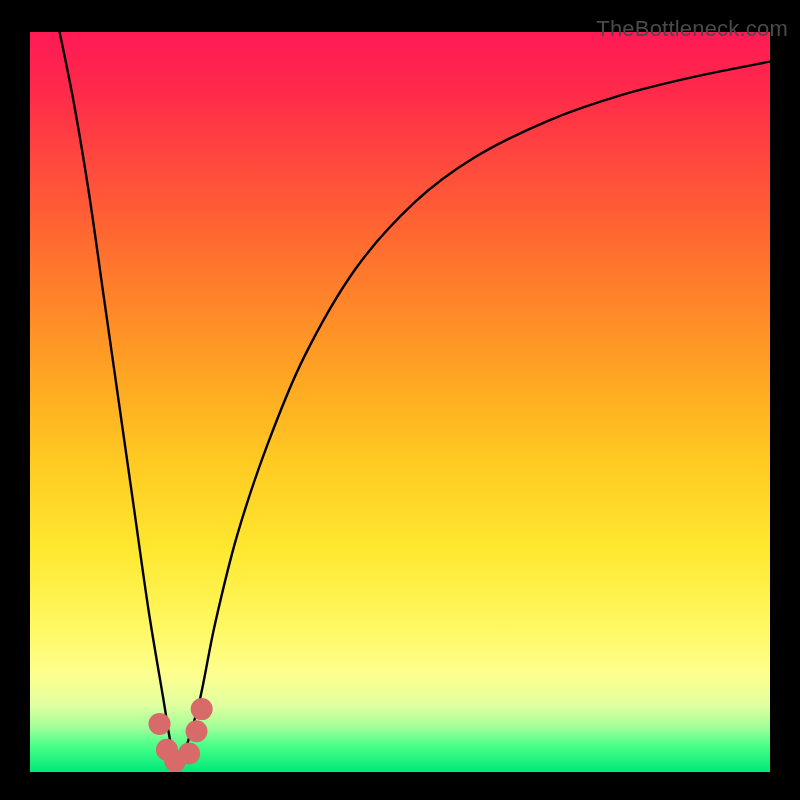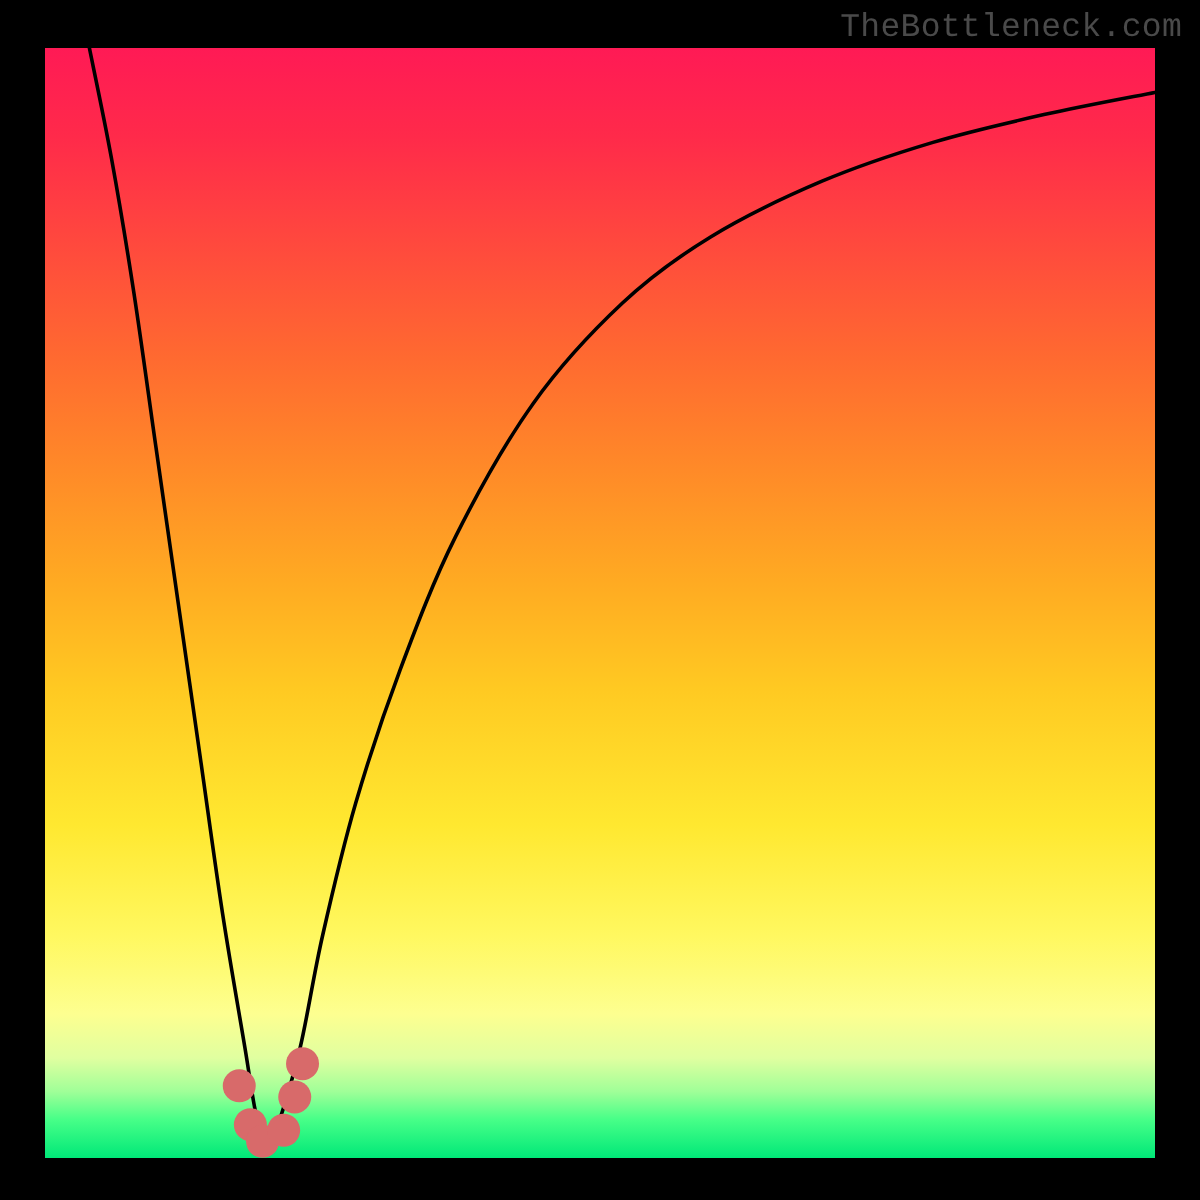--- a/index.html
+++ b/index.html
@@ -21,23 +21,23 @@
       #ffe830 70%,
       #fff860 80%,
       #fdff90 87%,
       #e0ffa0 91%,
       #a0ff98 94%,
       #48ff88 96.5%,
       #00e878 100%);
   }
   .watermark {
     position: absolute;
-    top: 6px;
+    top: 16px;
     right: 12px;
-    font-family: Liberation Mono, monospace;
+    font-family: Liberation Sans, sans-serif;
     font-size: 22px;
     color: #4a4a4a;
     letter-spacing: 0.2px;
   }
   svg.curve {
     position: absolute;
     left: 30px;
     top: 32px;
     width: 740px;
     height: 740px;

